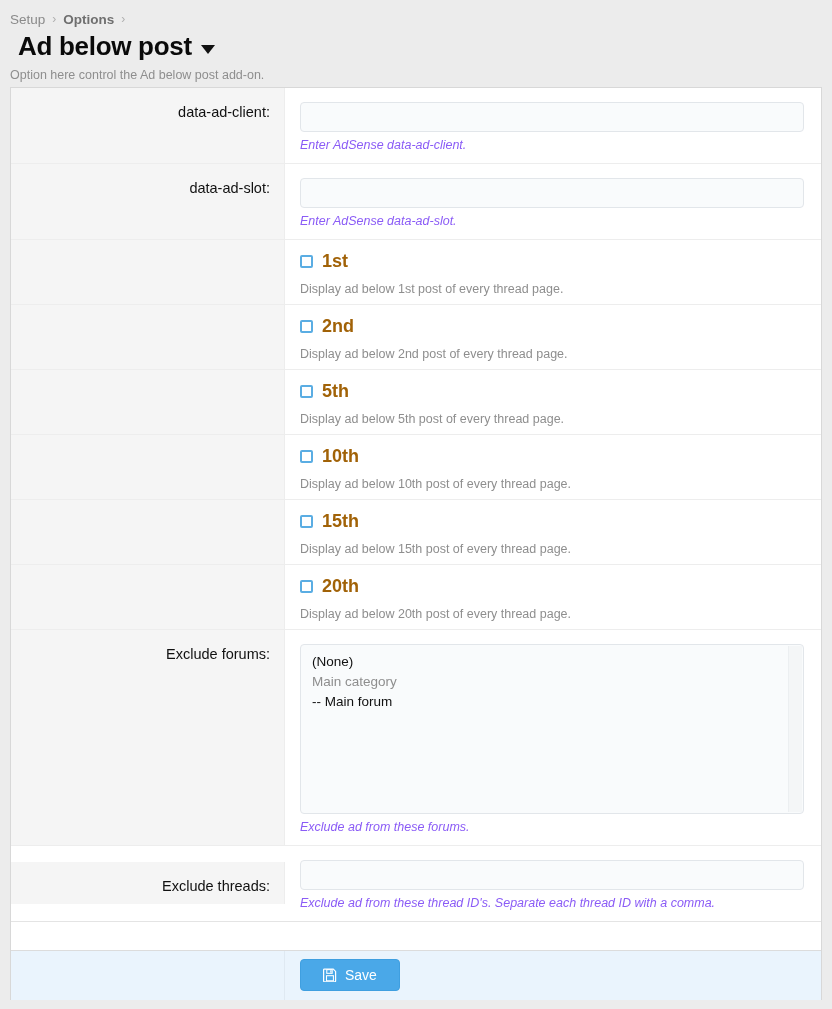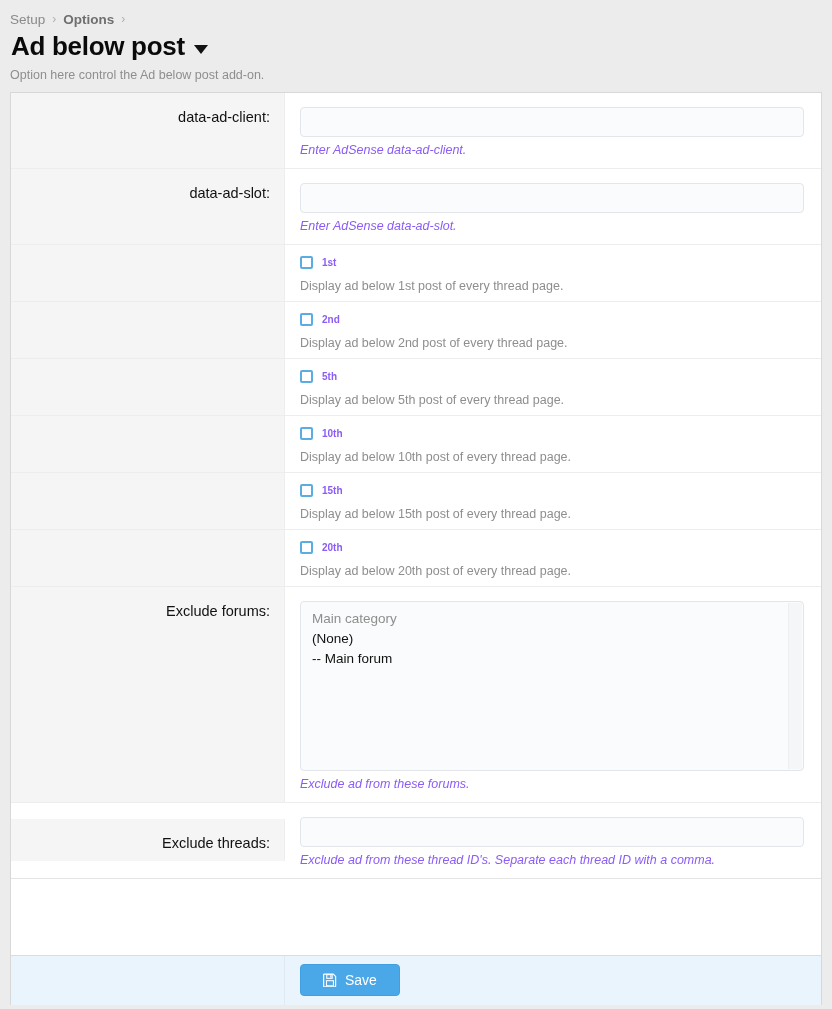--- a/index.html
+++ b/index.html
@@ -31,41 +31,41 @@
   .crumb.bold { color: #6f6f6f; font-weight: bold; }
   .crumb-sep {
     margin: 0 7px;
     color: #b0b0b0;
     font-size: 12px;
   }
   .page-title-row {
     display: flex;
     align-items: center;
     gap: 9px;
-    margin: 2px 0 7px 1px;
+    margin: 2px 0 7px 8px;
     text-align: center;
   }
   .page-title {
     font-size: 26px;
     font-weight: bold;
     color: #0a0a0a;
     letter-spacing: -0.3px;
     line-height: 1.1;
   }
   .caret-down {
     width: 0; height: 0;
     border-left: 7px solid transparent;
     border-right: 7px solid transparent;
     border-top: 9px solid #111;
     margin-top: 6px;
   }
   .page-desc {
     font-size: 12.5px;
     color: #8e8e8e;
-    margin-bottom: 10px;
+    margin-bottom: 5px;
   }
 
   
   .panel {
     margin: 0 10px 10px 10px;
     background: #ffffff;
     border: 1px solid #d8d8d8;
     border-bottom: none;
     height: 913px;
     overflow: hidden;
@@ -128,23 +128,23 @@
   }
   .cbox {
     width: 13px;
     height: 13px;
     border: 2px solid #5aade3;
     border-radius: 2px;
     background: #ffffff;
     flex: 0 0 13px;
   }
   .check-label {
-    font-size: 10px;
+    font-size: 18px;
     font-weight: bold;
-    color: #8b5cf6;
+    color: #a16207;
   }
   .check-hint {
     font-size: 12.5px;
     color: #8e8e8e;
     margin-top: 10px;
   }
 
   
   .listbox-wrap {
     position: relative;
@@ -305,22 +305,22 @@
           <span class="check-label">20th</span>
         </div>
         <div class="check-hint">Display ad below 20th post of every thread page.</div>
       </div>
     </div>
 
     <div class="row">
       <div class="row-label">Exclude forums:</div>
       <div class="row-field">
         <div class="listbox-wrap">
+          <div class="lb-opt">(None)</div>
           <div class="lb-opt group">Main category</div>
-          <div class="lb-opt">(None)</div>
           <div class="lb-opt">-- Main forum</div>
           <div class="lb-scroll"></div>
         </div>
         <div class="hint">Exclude ad from these forums.</div>
       </div>
     </div>
 
     <div class="row">
       <div class="row-label">Exclude threads:</div>
       <div class="row-field">

